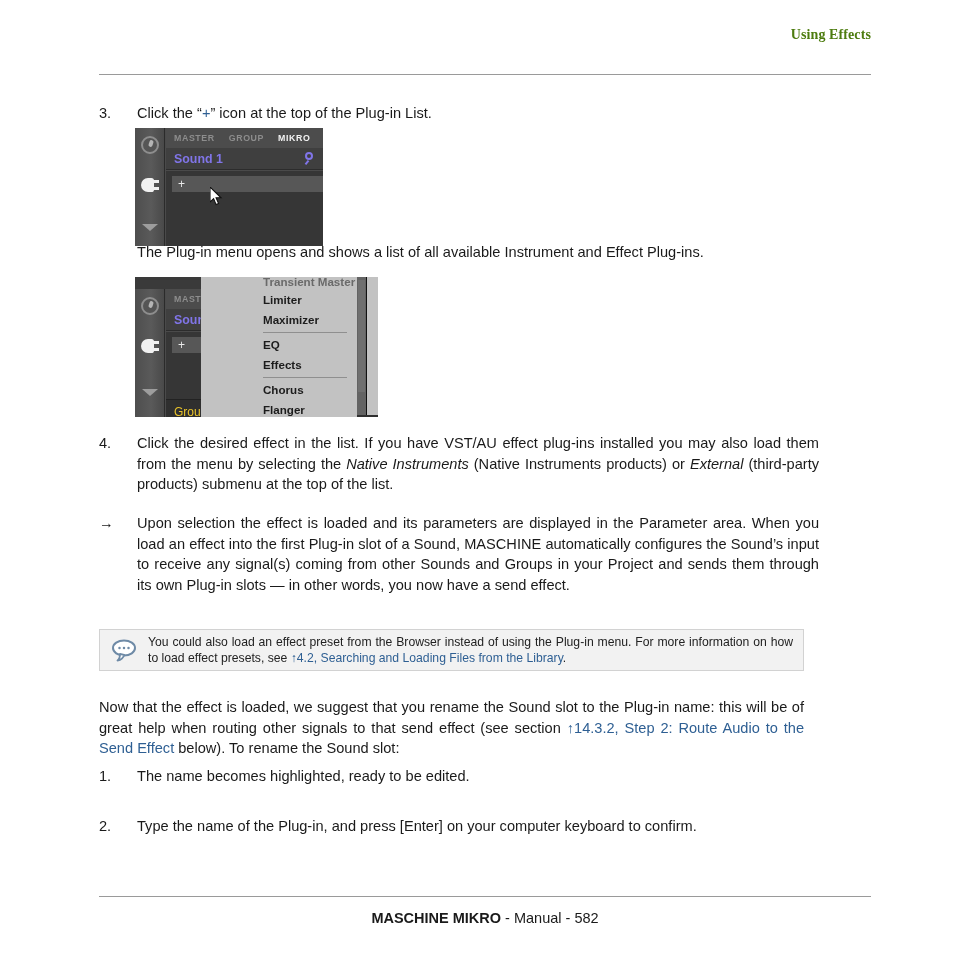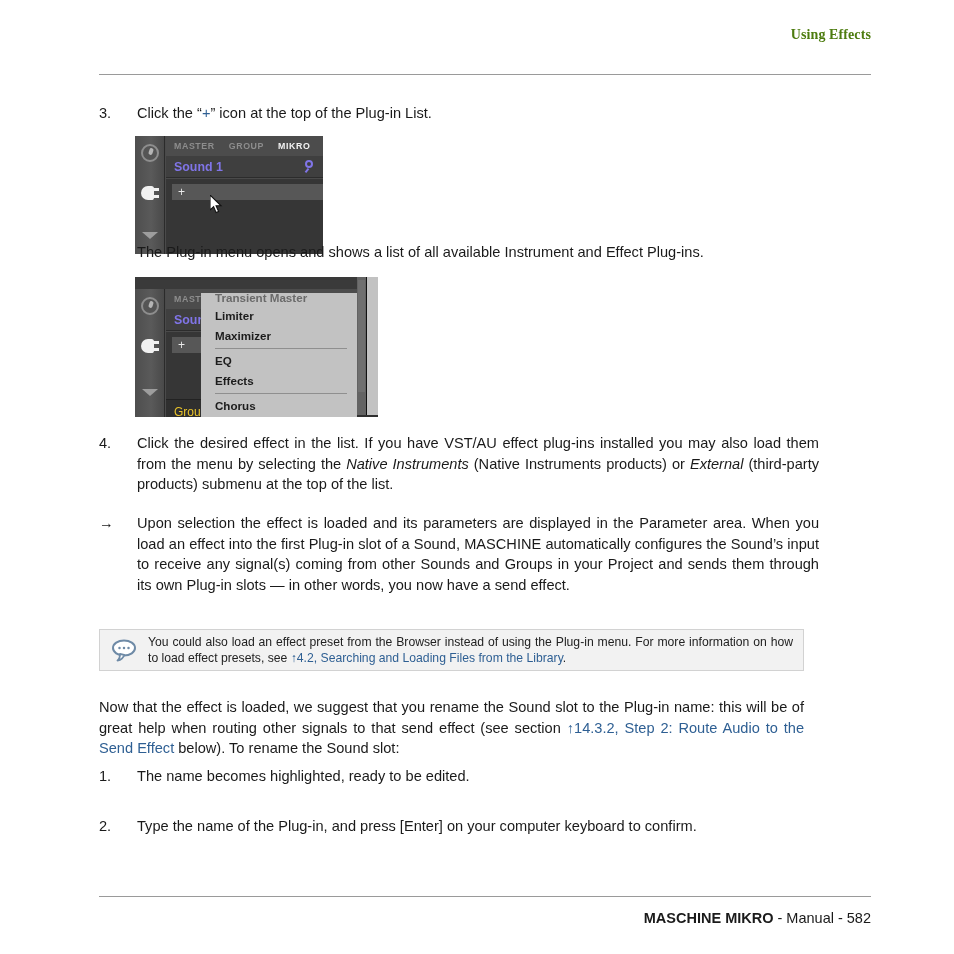--- a/index.html
+++ b/index.html
@@ -280,42 +280,42 @@
   .ftr-rule {
     position: absolute;
     left: 99px; top: 896px;
     width: 772px; height: 1px;
     background: #9a9a9a;
   }
   .ftr {
     position: absolute;
     left: 99px; top: 910px;
     width: 772px;
-    text-align: right;
+    text-align: center;
     font-size: 14.5px;
     color: #1a1a1a;
   }
   .ftr .strong { font-weight: bold; }
 </style>
 </head>
 <body>
 
 <div class="page">
 
   <div class="hdr">
     <div class="hdr-title">Using Effects</div>
   </div>
   <div class="hdr-rule"></div>
 
   <div class="step" style="left:99px; top:103px; width:720px;">
     <div class="step-num">3.</div>
     <div class="step-body body-text"><span>Click the “</span><span class="link">+</span><span>” icon at the top of the Plug-in List.</span></div>
   </div>
 
-  <div class="shot" style="left:135px; top:136px; width:188px; height:118px;">
+  <div class="shot" style="left:135px; top:128px; width:188px; height:118px;">
     <div class="shot-rail">
       <div class="rail-icon knob-icon" style="top:8px;"></div>
       <div class="rail-icon plug-icon" style="top:30px;">
         <div class="plug-body"></div>
         <div class="plug-pin1"></div>
         <div class="plug-pin2"></div>
       </div>
       <div class="rail-chev" style="top:96px;"></div>
     </div>
 
@@ -372,21 +372,21 @@
         <svg width="13" height="19" viewBox="0 0 13 19">
           <polygon points="0,0 0,15 3.6,11.6 6.1,17.6 8.6,16.5 6.1,10.8 11,10.8" fill="#ffffff" stroke="#111111" stroke-width="1.1"></polygon>
         </svg>
       </div>
     </div>
 
     <div class="shot-strip" style="left:31px; bottom:0; width:212px; height:18px; background:#2f2f2f; border-top:1px solid #222;">
       <div class="yellow-tip" style="left:8px; top:5px;">Grou</div>
     </div>
 
-    <div class="menu" style="left:66px; top:16px; width:156px; height:156px;">
+    <div class="menu" style="left:66px; top:0; width:156px; height:156px;padding-left:48px;">
       <div class="menu-item dim" style="height:13px; line-height:9px; overflow:hidden;">Transient Master</div>
       <div class="menu-item">Limiter</div>
       <div class="menu-item">Maximizer</div>
       <div class="menu-sep"></div>
       <div class="menu-item">EQ</div>
       <div class="menu-item">Effects</div>
       <div class="menu-sep"></div>
       <div class="menu-item">Chorus</div>
       <div class="menu-item">Flanger</div>
     </div>

